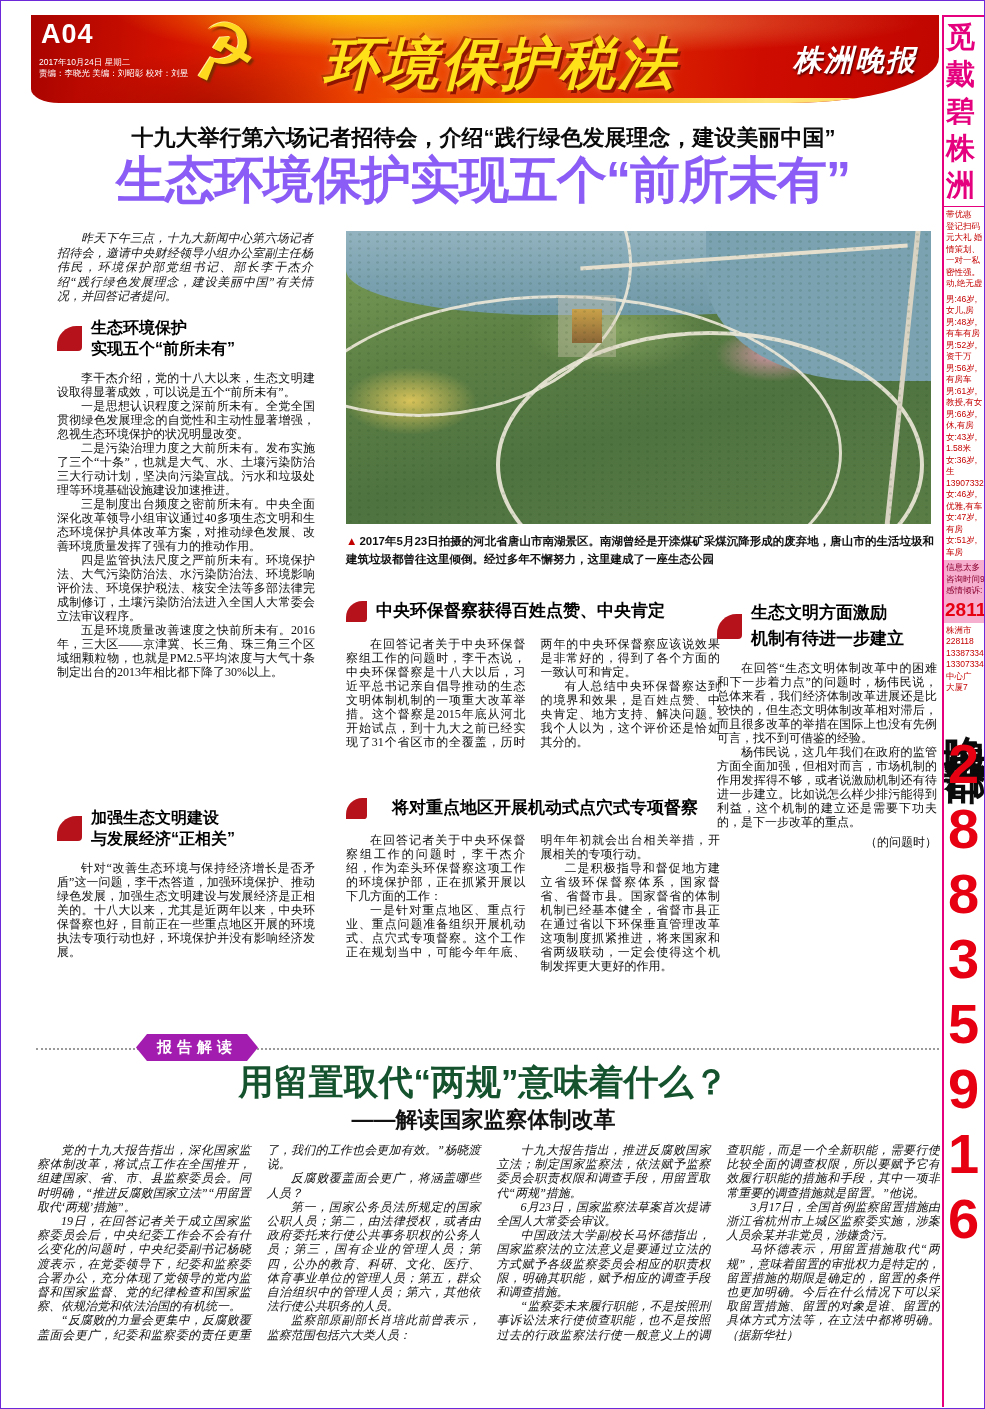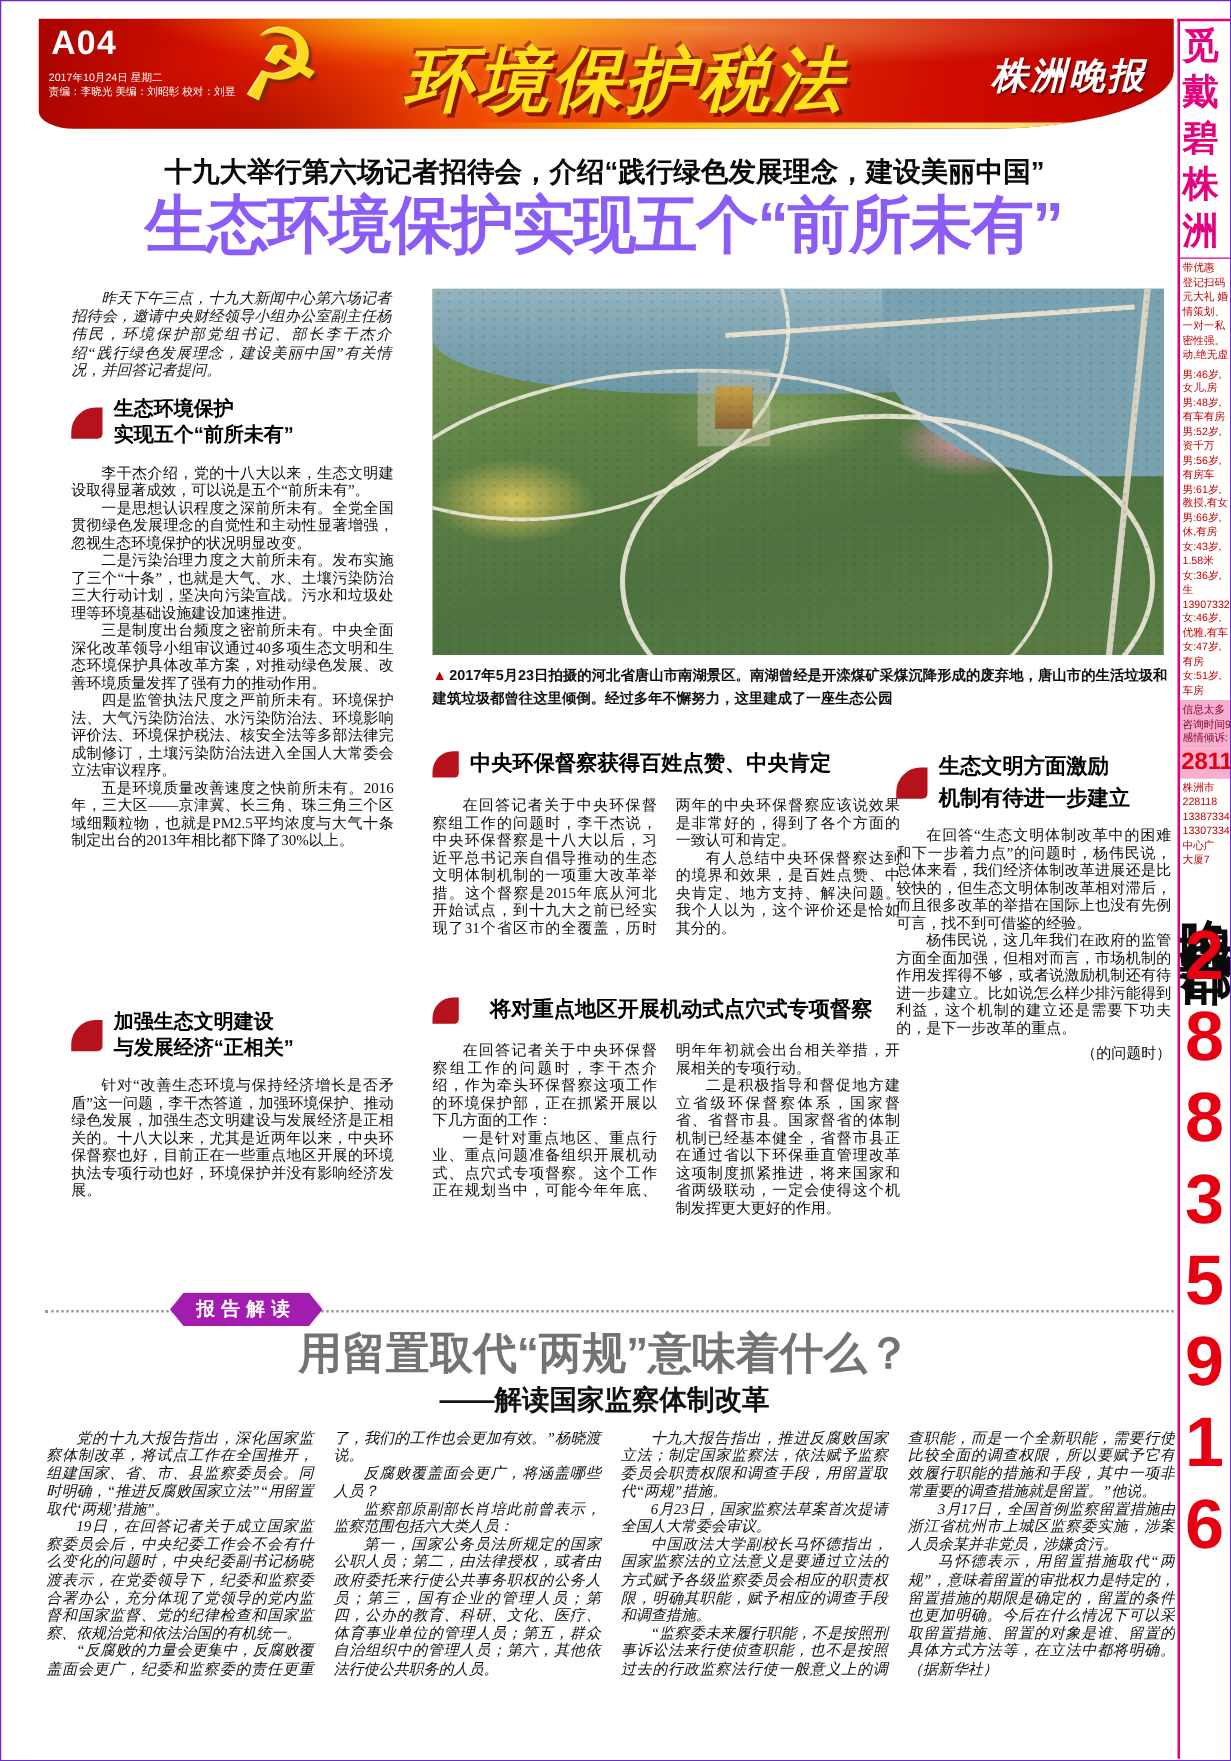--- a/index.html
+++ b/index.html
@@ -83,21 +83,21 @@
   .caption{position:absolute;left:345px;top:531px;width:588px;font-size:11.5px;line-height:18px;
     font-weight:600;text-align:justify;color:#101010;}
   .caption .tri{color:#c30000;margin-right:2px;}
 
   
   .divider{position:absolute;left:35px;top:1047px;width:903px;border-top:2px dotted #9a9a9a;}
   .badge{position:absolute;left:135px;top:1033px;width:122px;height:27px;background:#a21caf;
     color:#fff;font-size:15px;font-weight:700;letter-spacing:5px;display:flex;align-items:center;
     justify-content:center;clip-path:polygon(0 50%,9% 0,91% 0,100% 50%,91% 100%,9% 100%);}
   .r-headline{position:absolute;left:40px;top:1058px;width:885px;text-align:center;
-    font-size:35px;font-weight:900;color:#737373;}
+    font-size:35px;font-weight:900;color:#14532d;}
   .r-sub{position:absolute;left:40px;top:1104px;width:885px;text-align:center;
     font-size:22px;font-weight:700;color:#111;}
   .r-body{position:absolute;left:36px;top:1142px;width:903px;height:256px;overflow:hidden;
     column-count:4;column-gap:16px;font-size:12px;line-height:14.2px;text-align:justify;color:#0e0e0e;}
   .r-body p{margin:0;text-indent:2em;font-style:italic;}
 
   
   .sidebar{position:absolute;left:941px;top:14px;width:44px;height:1390px;overflow:hidden;
     border-left:2px solid #e5007e;border-top:2px solid #e5007e;background:#fff;}
   .sb-top{color:#e5007e;font-weight:900;font-size:29px;line-height:37px;white-space:pre-line;
@@ -200,22 +200,22 @@
 
   <div class="divider"></div>
   <div class="badge sans">报告解读</div>
   <div class="r-headline sans">用留置取代“两规”意味着什么？</div>
   <div class="r-sub sans">——解读国家监察体制改革</div>
   <div class="r-body">
     <p>党的十九大报告指出，深化国家监察体制改革，将试点工作在全国推开，组建国家、省、市、县监察委员会。同时明确，“推进反腐败国家立法”“用留置取代‘两规’措施”。</p>
     <p>19日，在回答记者关于成立国家监察委员会后，中央纪委工作会不会有什么变化的问题时，中央纪委副书记杨晓渡表示，在党委领导下，纪委和监察委合署办公，充分体现了党领导的党内监督和国家监督、党的纪律检查和国家监察、依规治党和依法治国的有机统一。</p>
     <p>“反腐败的力量会更集中，反腐败覆盖面会更广，纪委和监察委的责任更重了，我们的工作也会更加有效。”杨晓渡说。</p>
     <p>反腐败覆盖面会更广，将涵盖哪些人员？</p>
+    <p>第一，国家公务员法所规定的国家公职人员；第二，由法律授权，或者由政府委托来行使公共事务职权的公务人员；第三，国有企业的管理人员；第四，公办的教育、科研、文化、医疗、体育事业单位的管理人员；第五，群众自治组织中的管理人员；第六，其他依法行使公共职务的人员。</p>
     <p>监察部原副部长肖培此前曾表示，监察范围包括六大类人员：</p>
-    <p>第一，国家公务员法所规定的国家公职人员；第二，由法律授权，或者由政府委托来行使公共事务职权的公务人员；第三，国有企业的管理人员；第四，公办的教育、科研、文化、医疗、体育事业单位的管理人员；第五，群众自治组织中的管理人员；第六，其他依法行使公共职务的人员。</p>
     <p>十九大报告指出，推进反腐败国家立法；制定国家监察法，依法赋予监察委员会职责权限和调查手段，用留置取代“两规”措施。</p>
     <p>6月23日，国家监察法草案首次提请全国人大常委会审议。</p>
     <p>中国政法大学副校长马怀德指出，国家监察法的立法意义是要通过立法的方式赋予各级监察委员会相应的职责权限，明确其职能，赋予相应的调查手段和调查措施。</p>
     <p>“监察委未来履行职能，不是按照刑事诉讼法来行使侦查职能，也不是按照过去的行政监察法行使一般意义上的调查职能，而是一个全新职能，需要行使比较全面的调查权限，所以要赋予它有效履行职能的措施和手段，其中一项非常重要的调查措施就是留置。”他说。</p>
     <p>3月17日，全国首例监察留置措施由浙江省杭州市上城区监察委实施，涉案人员余某并非党员，涉嫌贪污。</p>
     <p>马怀德表示，用留置措施取代“两规”，意味着留置的审批权力是特定的，留置措施的期限是确定的，留置的条件也更加明确。今后在什么情况下可以采取留置措施、留置的对象是谁、留置的具体方式方法等，在立法中都将明确。（据新华社）</p>
   </div>
 
   <div class="sidebar sans">
     <div class="sb-top">觅

